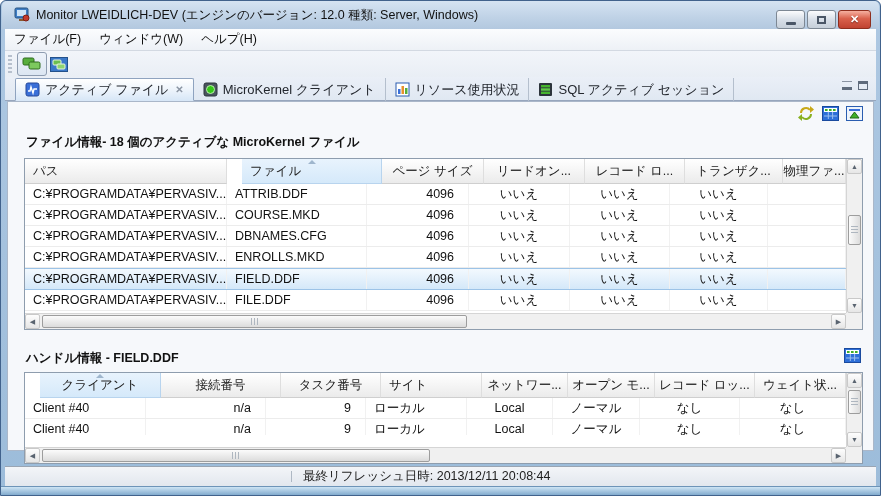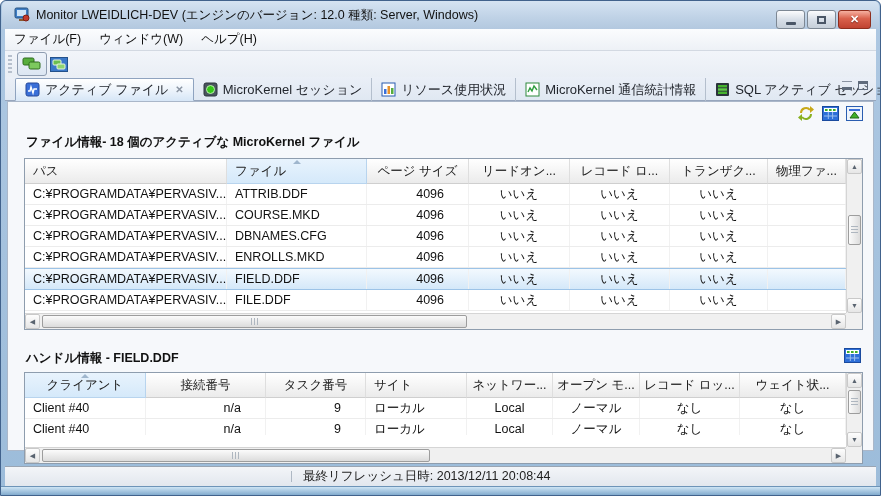--- a/index.html
+++ b/index.html
@@ -50,29 +50,29 @@
               background:#f6f8fb; border:1px solid #aab7c9; }
   .view-icons { position:absolute; right:10px; top:3px; display:flex; gap:7px; align-items:center; }
   .panel-label { position:absolute; left:18px; font-size:12.5px; font-weight:bold; color:#111; white-space:nowrap; }
   
   .dtable { position:absolute; left:16px; width:839px; background:#fff; border:1px solid #8e9dae; }
   .tgrid { position:absolute; left:0; top:0; right:16px; bottom:16px; overflow:hidden; }
   .thead { display:flex; height:25px; }
   .th { background:linear-gradient(#ffffff,#f1f1f1 70%,#ebebeb); border-right:1px solid #dedede; border-bottom:1px solid #cfcfcf;
         font-size:12.5px; color:#222; display:flex; align-items:center; justify-content:center;
         white-space:nowrap; overflow:hidden; position:relative; flex:0 0 auto; }
-  .th.sorted { background:linear-gradient(#e8f3fd,#d5e9fa); border-right:1px solid #b8d4ee; border-bottom:1px solid #b8d4ee; }
+  .th.sorted { background:linear-gradient(#e8f3fd,#d5e9fa); border-right:1px solid #b8d4ee; border-bottom:1px solid #b8d4ee;margin-left:15px; }
   .th.sorted::after { content:""; position:absolute; top:1px; left:50%; margin-left:-4px;
         border-left:4px solid transparent; border-right:4px solid transparent; border-bottom:4px solid #9fb6cd; }
   .th.al, .td.al { justify-content:flex-start; padding-left:8px; }
   .trow { display:flex; height:21px; border-bottom:1px solid #ececec; }
   .trow.sel { background:linear-gradient(#f3f9fe,#d4e8f9); border-top:1px solid #9cc3e7; border-bottom:1px solid #9cc3e7; height:22px; }
   .td { font-size:12.5px; color:#111; display:flex; align-items:center; justify-content:center;
         border-right:1px solid #f1f1f1; white-space:nowrap; overflow:hidden; flex:0 0 auto; }
-  .td.ar { justify-content:flex-end; padding-right:24px; }
+  .td.ar { justify-content:flex-end; padding-right:14px; }
   .rowswrap { overflow:hidden; }
   
   .c0{width:202px}.c1{width:140px}.c2{width:102px}.c3{width:101px}.c4{width:100px}.c5{width:98px}.c6{flex:1 1 auto}
   
   .d0{width:121px}.d1{width:120px}.d2{width:100px}.d3{width:101px}.d4{width:86px}.d5{width:87px}.d6{width:100px}.d7{flex:1 1 auto}
   
   .vscroll { position:absolute; top:0; right:0; bottom:16px; width:16px; background:#f0f0f0; border-left:1px solid #d5d5d5; }
   .hscroll { position:absolute; left:0; right:16px; bottom:0; height:16px; background:#f0f0f0; border-top:1px solid #d5d5d5; }
   .corner { position:absolute; right:0; bottom:0; width:16px; height:16px; background:#f0f0f0; }
   .sarrow { position:absolute; width:15px; height:15px; display:flex; align-items:center; justify-content:center;
@@ -152,37 +152,30 @@
           <polyline points="3,9 5,9 6,5 8,11 9,7 12,7" fill="none" stroke="#fff" stroke-width="1.4"></polyline>
         </svg>
         <span>アクティブ ファイル</span>
         <span class="tab-close">✕</span>
       </div>
       <div class="tab">
         <svg class="ticon" viewBox="0 0 15 15">
           <rect x="1" y="1" width="13" height="13" rx="2" fill="#4a545e" stroke="#2c343c"></rect>
           <circle cx="7.5" cy="7.5" r="4" fill="#35c718" stroke="#bef0b0"></circle>
         </svg>
-        <span>MicroKernel セッション</span>
+        <span>MicroKernel クライアント</span>
       </div>
       <div class="tab">
         <svg class="ticon" viewBox="0 0 15 15">
           <rect x="1" y="1" width="13" height="13" fill="#fff" stroke="#2a5db0"></rect>
           <rect x="3" y="7" width="2.5" height="5" fill="#3a6fd8"></rect>
           <rect x="6.5" y="4" width="2.5" height="8" fill="#e8912c"></rect>
           <rect x="10" y="6" width="2.5" height="6" fill="#57ad3c"></rect>
         </svg>
         <span>リソース使用状況</span>
-      </div>
-      <div class="tab">
-        <svg class="ticon" viewBox="0 0 15 15">
-          <rect x="1" y="1" width="13" height="13" fill="#fff" stroke="#2f8a3c"></rect>
-          <polyline points="3,10 5,6 7,9 9,4 12,8" fill="none" stroke="#2f9e3f" stroke-width="1.4"></polyline>
-        </svg>
-        <span>MicroKernel 通信統計情報</span>
       </div>
       <div class="tab">
         <svg class="ticon" viewBox="0 0 15 15">
           <rect x="1" y="1" width="13" height="13" rx="1" fill="#2c343c"></rect>
           <rect x="3" y="3" width="9" height="2.4" fill="#46b42e"></rect>
           <rect x="3" y="6.3" width="9" height="2.4" fill="#5fcc46"></rect>
           <rect x="3" y="9.6" width="9" height="2.4" fill="#46b42e"></rect>
         </svg>
         <span>SQL アクティブ セッション</span>
       </div>

